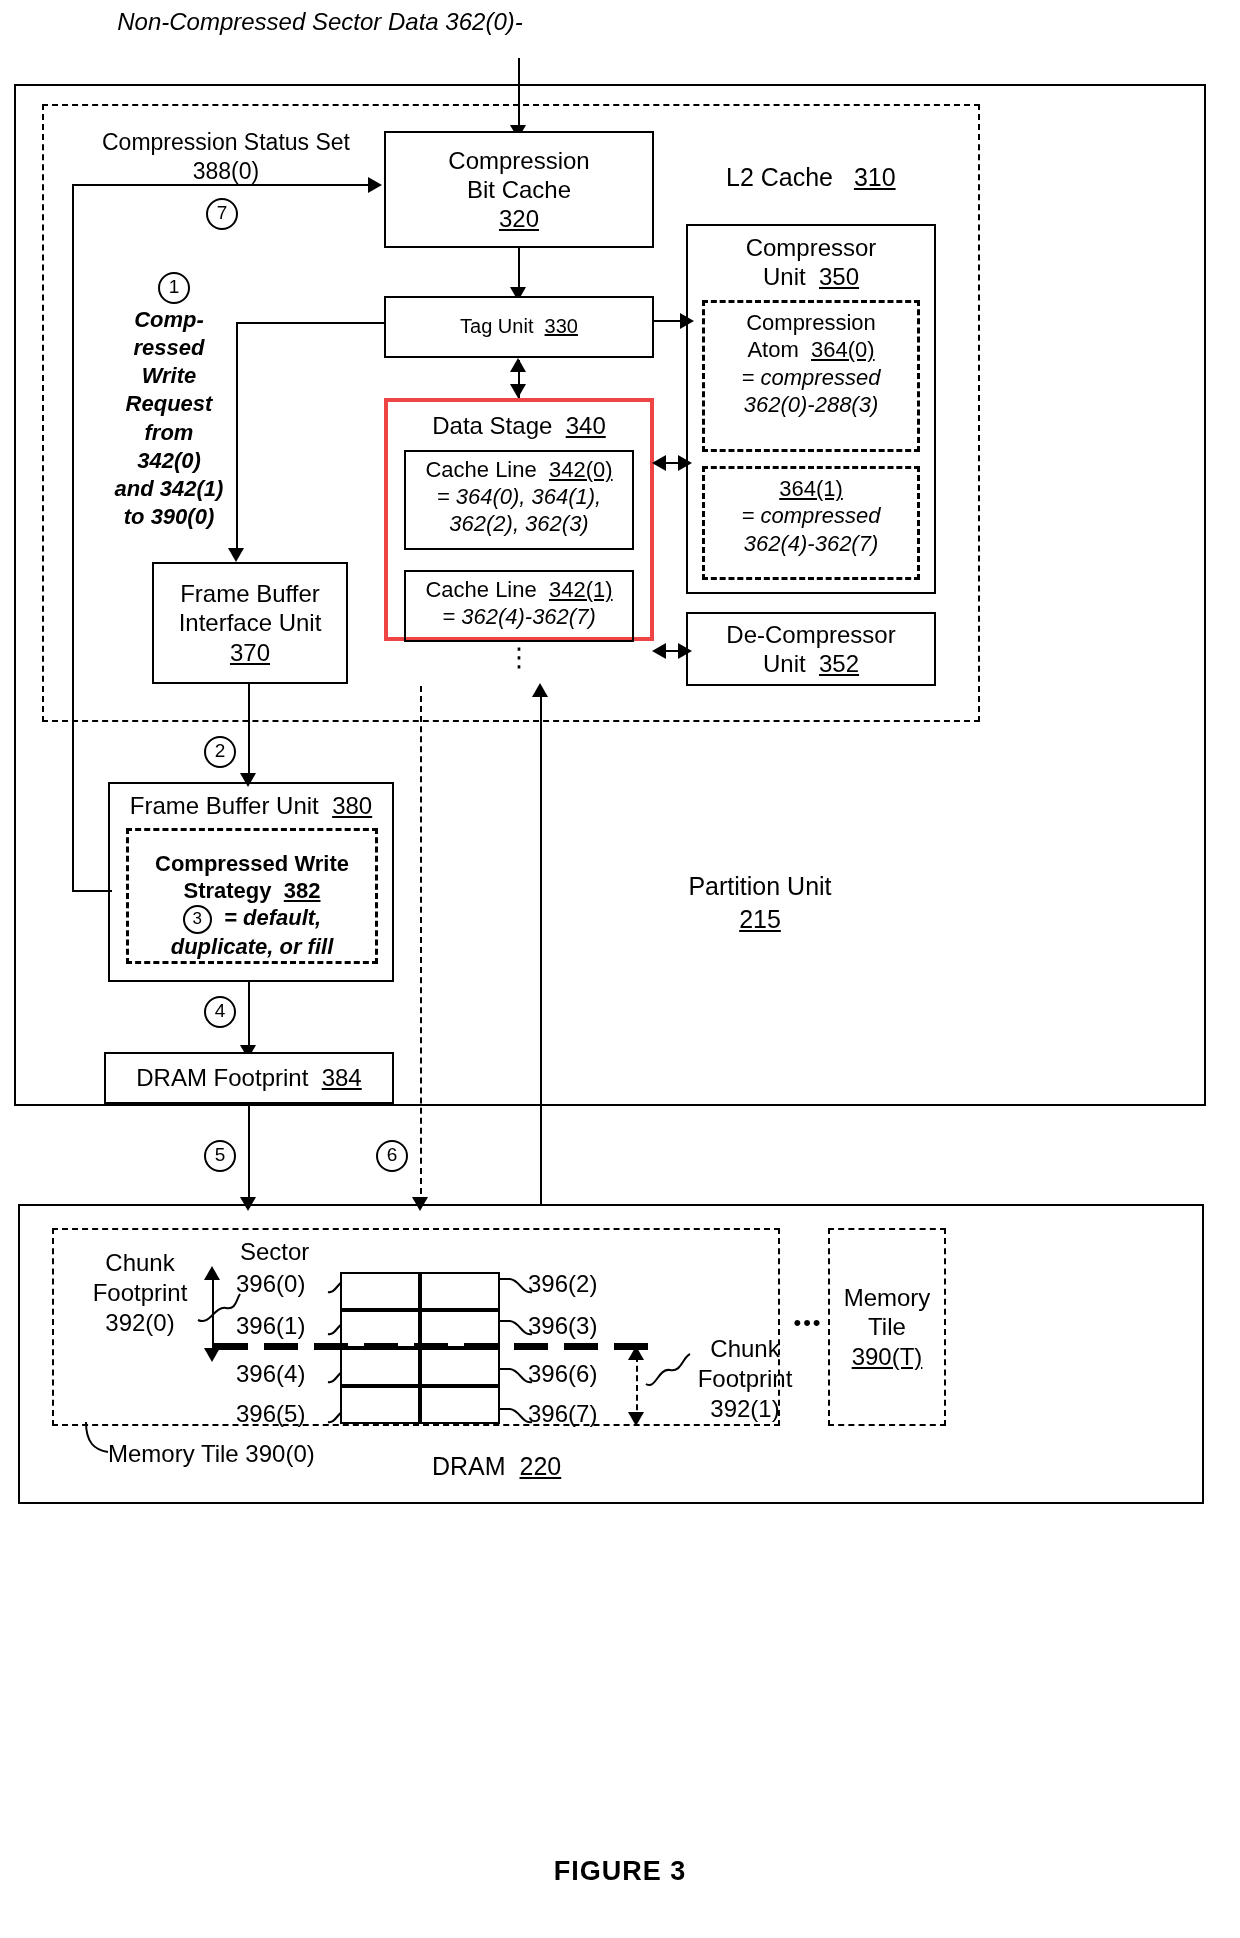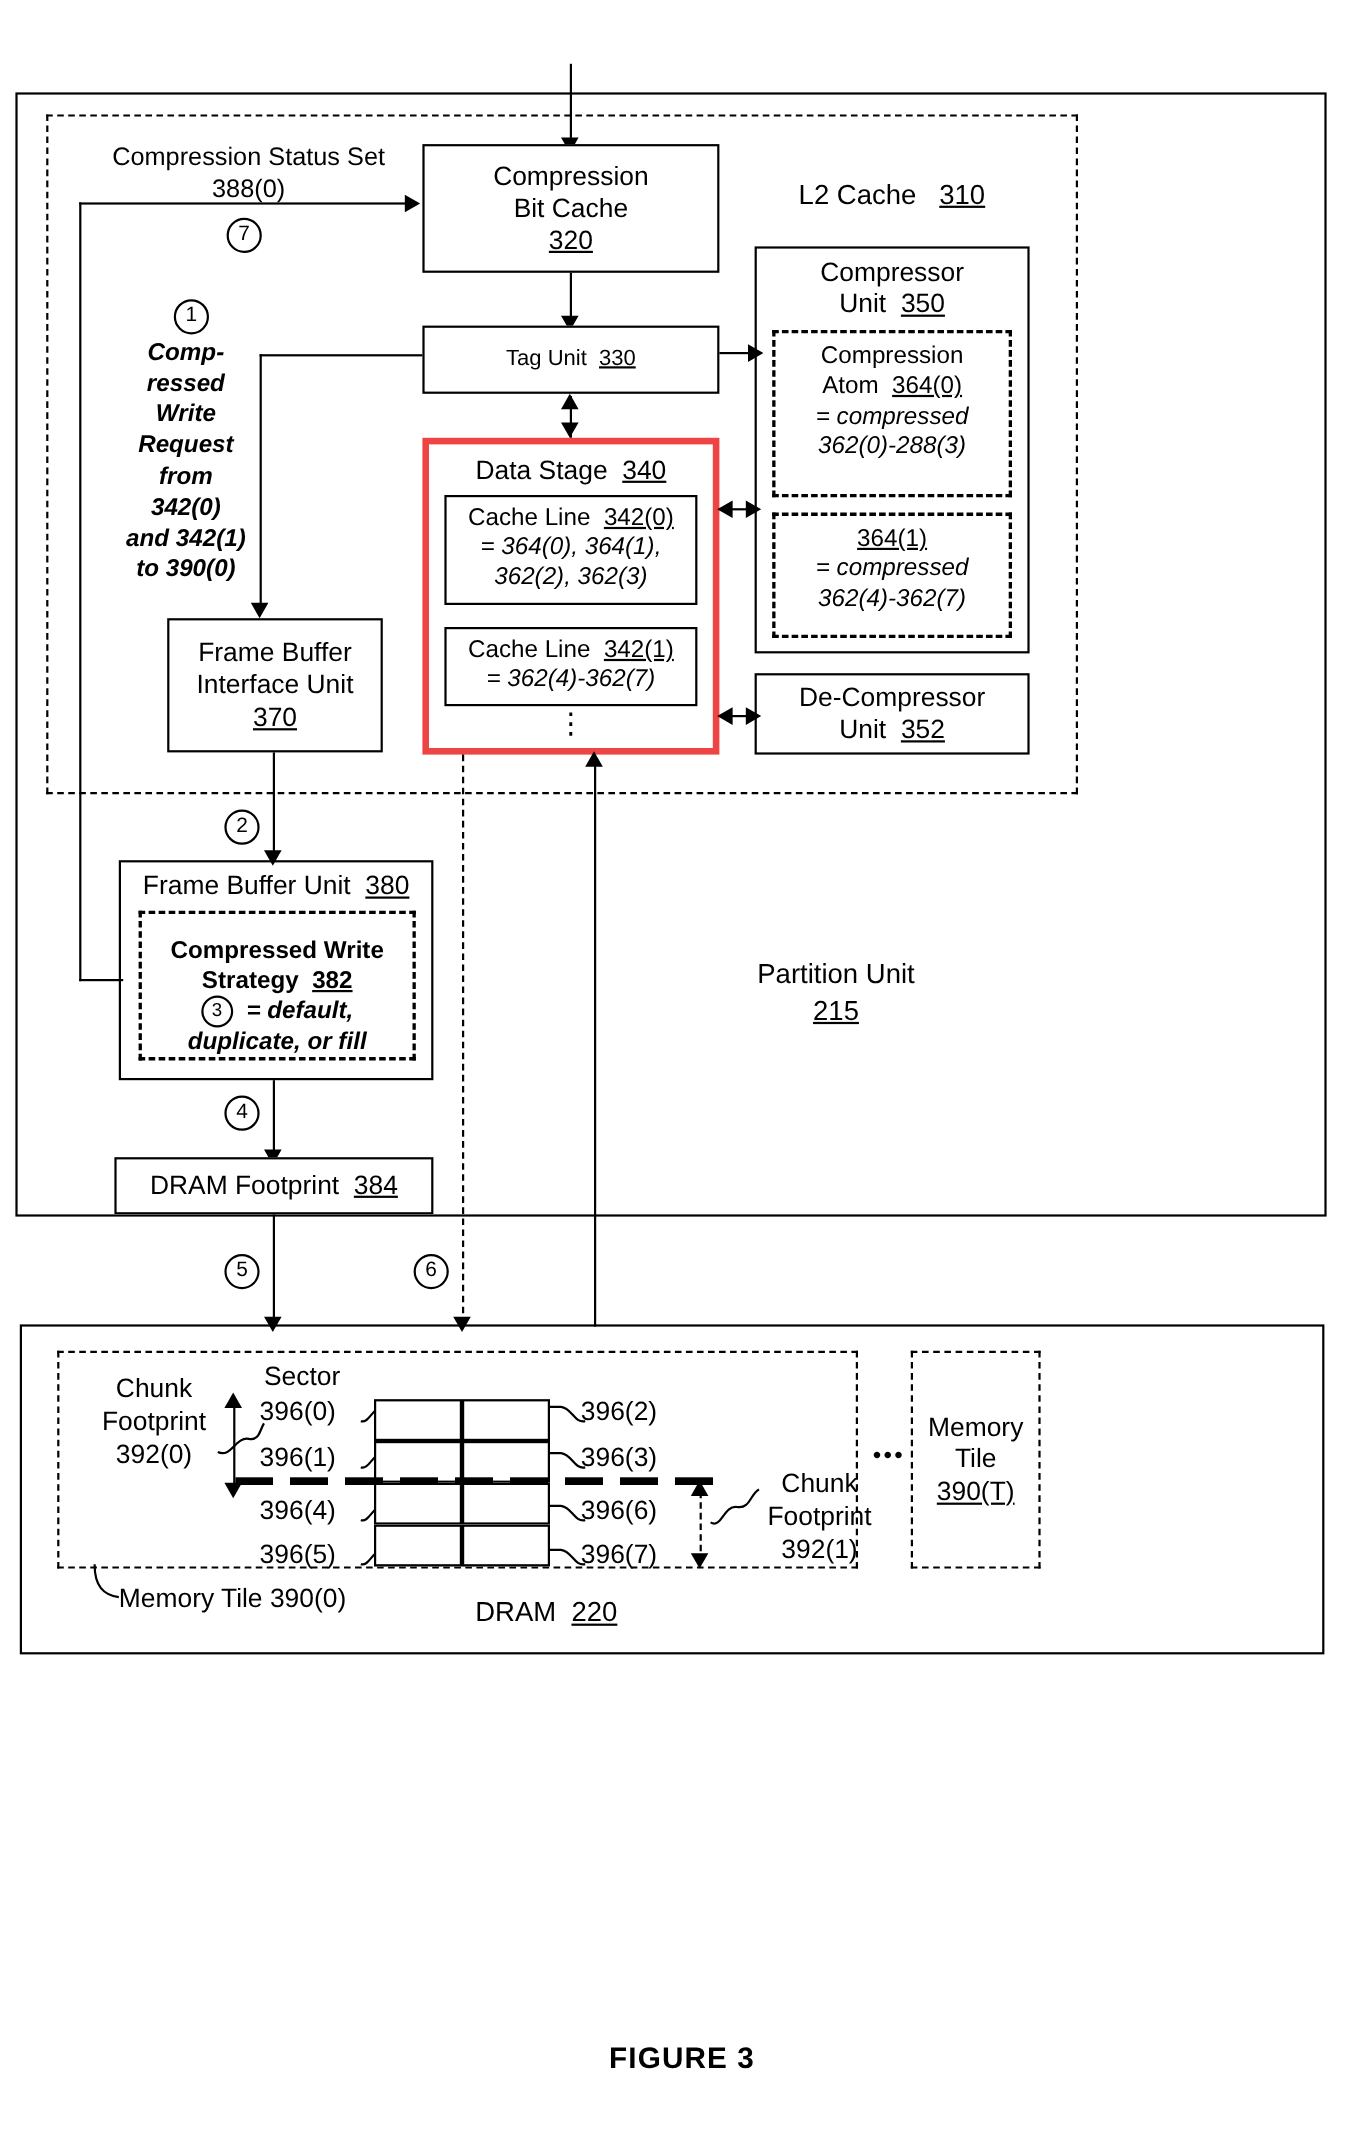--- a/index.html
+++ b/index.html
@@ -37,20 +37,21 @@
   .circnum-inline{display:inline-block;width:25px;height:25px;border:2px solid #000;
      border-radius:50%;font-size:17px;line-height:23px;text-align:center;
      font-style:normal;font-weight:normal;vertical-align:middle;}
   .cell{position:absolute;border:2px solid #000;box-sizing:border-box;background:#fff;}
   .figcap{font-size:27px;font-weight:bold;letter-spacing:1px;}
 </style>
 </head>
 <body>
 
 <div class="abs lbl ital ctr" style="left:40px;top:8px;width:560px;font-size:24px;">
+  <div>Non-Compressed Sector Data 362(0)-</div>
 </div>
 
 <div class="vline" style="left:518px;top:58px;height:72px;"></div>
 <div class="arrowdn" style="left:510px;top:125px;"></div>
 
 <div class="abs" style="left:14px;top:84px;width:1192px;height:1022px;border:2px solid #000;box-sizing:border-box;"></div>
 <div class="abs lbl ctr" style="left:640px;top:870px;width:240px;font-size:25px;line-height:1.3;">
   <div>Partition Unit</div>
   <div class="u">215</div>
 </div>
@@ -106,21 +107,21 @@
   <div>Comp-</div>
   <div>ressed</div>
   <div>Write</div>
   <div>Request</div>
   <div>from</div>
   <div>342(0)</div>
   <div>and 342(1)</div>
   <div>to 390(0)</div>
 </div>
 
-<div class="abs" style="left:384px;top:398px;width:270px;height:288px;border:6px solid #ef4444;box-sizing:border-box;">
+<div class="abs" style="left:384px;top:398px;width:270px;height:243px;border:4px solid #ef4444;box-sizing:border-box;">
   <div class="lbl ctr" style="margin-top:10px;font-size:24px;">
     <span>Data Stage</span>
     <span>&nbsp;</span><span class="u">340</span>
   </div>
 </div>
 
 <div class="abs" style="left:404px;top:450px;width:230px;height:100px;border:2px solid #000;box-sizing:border-box;">
   <div class="lbl ctr" style="margin-top:5px;font-size:22px;line-height:1.22;">
     <div>
       <span>Cache Line</span>

